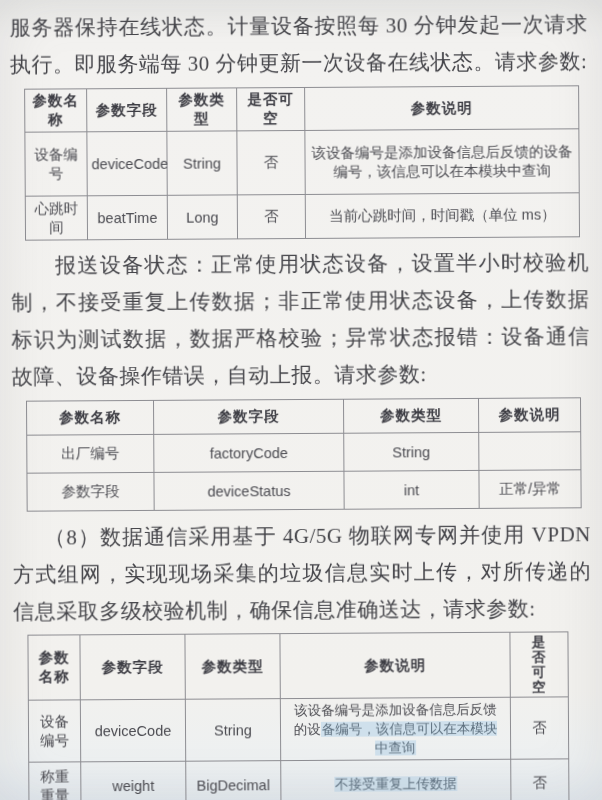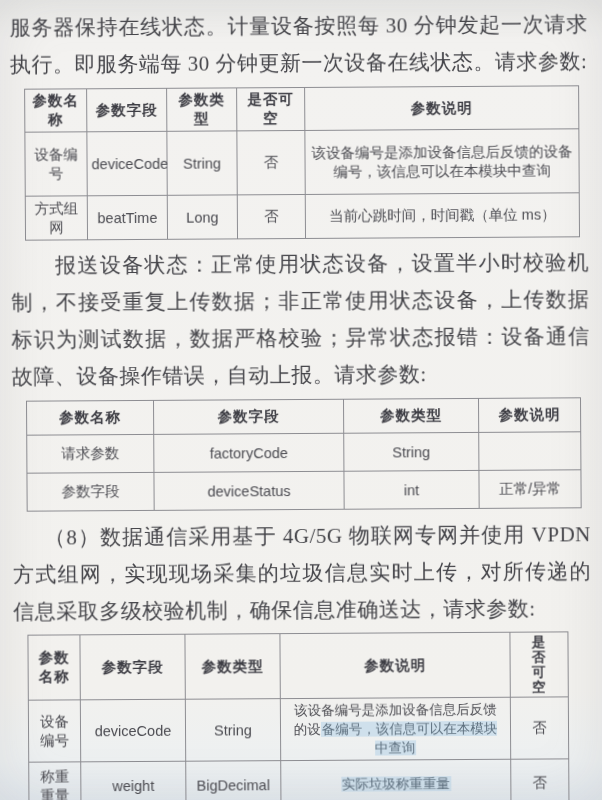--- a/index.html
+++ b/index.html
@@ -78,21 +78,21 @@
     </thead>
     <tbody>
       <tr class="r1">
         <td>设备编号</td>
         <td>deviceCode</td>
         <td>String</td>
         <td>否</td>
         <td>该设备编号是添加设备信息后反馈的设备 编号，该信息可以在本模块中查询</td>
       </tr>
       <tr class="r2">
-        <td>方式组网</td>
+        <td>心跳时间</td>
         <td>beatTime</td>
         <td>Long</td>
         <td>否</td>
         <td>当前心跳时间，时间戳（单位 ms）</td>
       </tr>
     </tbody>
   </table>
 
   <p class="para p2">报送设备状态：正常使用状态设备，设置半小时校验机制，不接受重复上传数据；非正常使用状态设备，上传数据标识为测试数据，数据严格校验；异常状态报错：设备通信故障、设备操作错误，自动上报。请求参数:</p>
 
@@ -106,21 +106,21 @@
     <thead>
       <tr class="hrow">
         <th>参数名称</th>
         <th>参数字段</th>
         <th>参数类型</th>
         <th>参数说明</th>
       </tr>
     </thead>
     <tbody>
       <tr class="r1">
-        <td>请求参数</td>
+        <td>出厂编号</td>
         <td>factoryCode</td>
         <td>String</td>
         <td></td>
       </tr>
       <tr class="r2">
         <td>参数字段</td>
         <td>deviceStatus</td>
         <td>int</td>
         <td>正常/异常</td>
       </tr>
@@ -151,20 +151,20 @@
         <td><span class="wrapname">设备编号</span></td>
         <td>deviceCode</td>
         <td>String</td>
         <td class="desc"><span>该设备编号是添加设备信息后反馈的设</span><span class="hl">备编号，该信息可以在本模块中查询</span></td>
         <td>否</td>
       </tr>
       <tr class="r2">
         <td><span class="wrapname">称重重量</span></td>
         <td>weight</td>
         <td>BigDecimal</td>
-        <td class="desc"><span></span><span class="hl">实际垃圾称重重量</span></td>
+        <td class="desc"><span></span><span class="hl">不接受重复上传数据</span></td>
         <td>否</td>
       </tr>
     </tbody>
   </table>
 
 </div>
 <div class="vignette"></div>
 
 </body></html>

